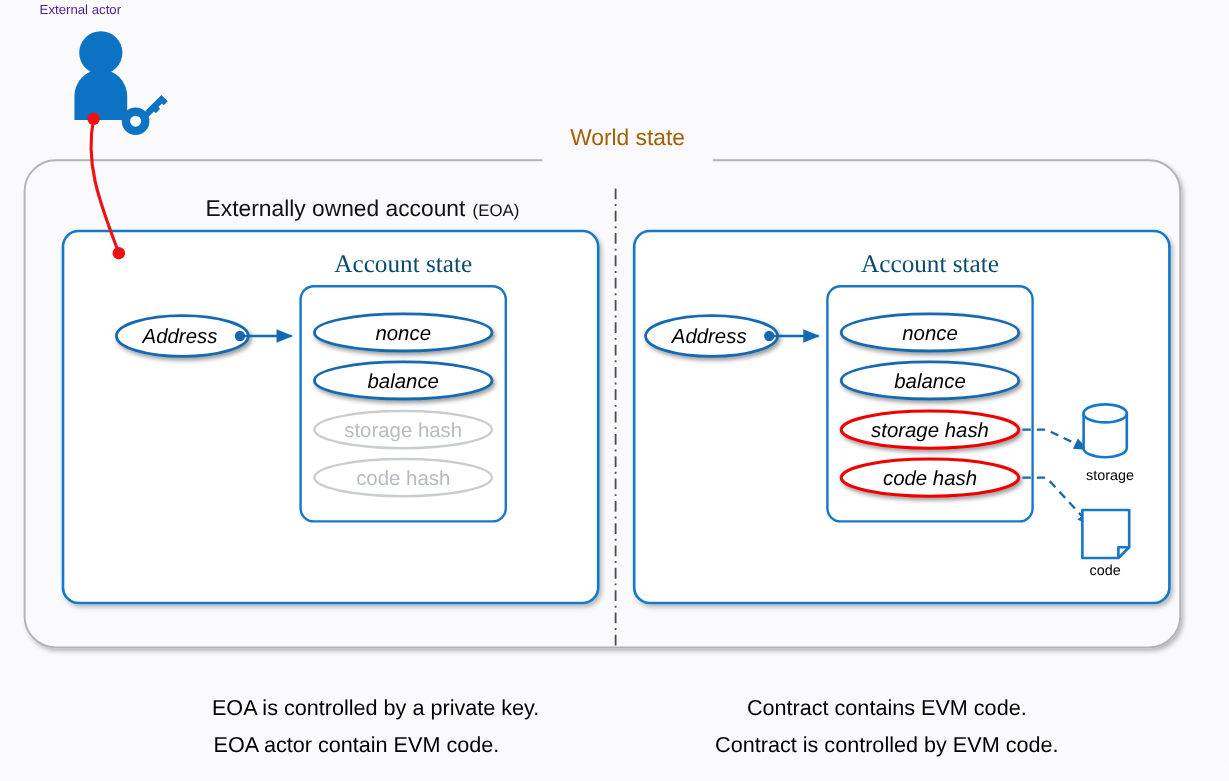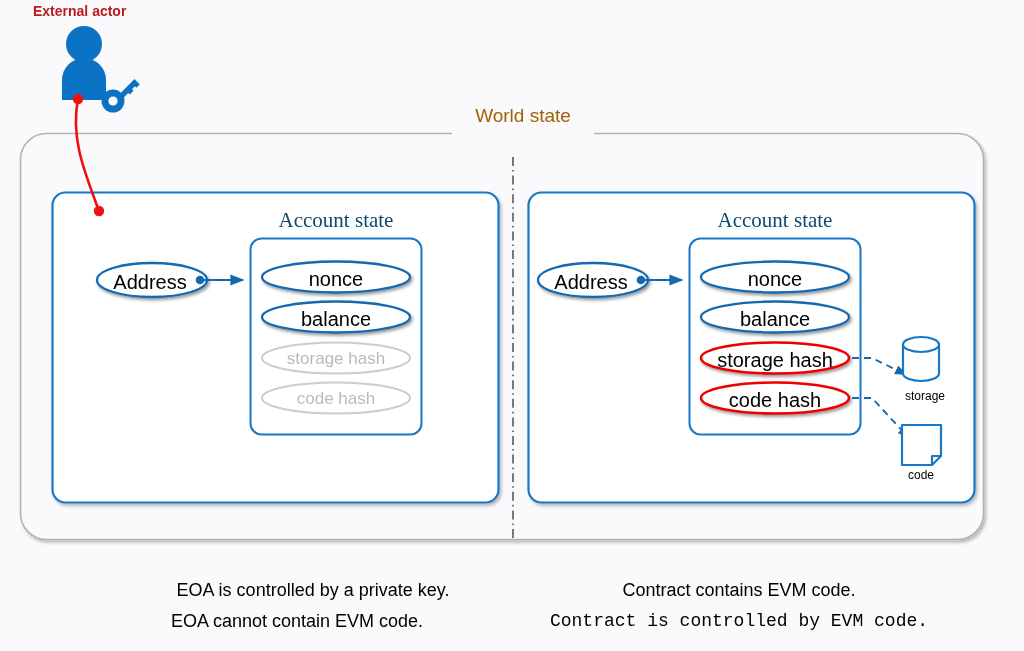--- a/index.html
+++ b/index.html
@@ -23,26 +23,26 @@
     top: 0;
     width: 1024px;
     height: 651px;
   }
   .lbl {
     position: absolute;
     white-space: nowrap;
     line-height: 1;
   }
   
-  .t-actor   { font-size: 14px; color: #b91c1c; font-weight: bold; }
+  .t-actor   { font-size: 11px; color: #4c1d95; }
   .t-world   { font-size: 19px; color: #a16207; }
   .t-panel   { font-size: 19px; color: #111; }
   .t-panel-sm{ font-size: 14px; color: #111; }
   .t-state   { font-size: 21px; color: #0c4a6e; font-family: Liberation Serif, serif; }
-  .t-oval    { font-size: 20px; color: #000; }
+  .t-oval    { font-size: 17px; color: #000; font-style: italic; }
   .t-oval-dim{ font-size: 17px; color: #b7bbc0; }
   .t-ext     { font-size: 12px; color: #000; }
   .t-cap     { font-size: 18px; color: #000; }
   .center { transform: translateX(-50%); }
 </style>
 </head>
 <body>
 
 <div id="canvas">
 
@@ -128,42 +128,45 @@
     <g>
       <path d="M902,425 L941,425 L941,456 L932,465 L902,465 z" fill="#ffffff" stroke="#1878c8" stroke-width="2.2" stroke-linejoin="round"></path>
       <path d="M941,456 L932,456 L932,465" fill="none" stroke="#1878c8" stroke-width="2.2" stroke-linejoin="round"></path>
     </g>
   </svg>
 
   <div class="lbl t-actor" style="left:33px; top:4px;">External actor</div>
 
   <div class="lbl t-world center" style="left:523px; top:106px;">World state</div>
 
+  <div class="lbl center" style="left:302px; top:165px;">
+    <span class="t-panel">Externally owned account</span><span class="t-panel-sm" style="margin-left:6px;">(EOA)</span>
+  </div>
 
   <div class="lbl t-state center" style="left:336px; top:210px;">Account state</div>
 
   <div class="lbl t-oval center" style="left:150px; top:272px;">Address</div>
 
   <div class="lbl t-oval center" style="left:336px; top:269px;">nonce</div>
   <div class="lbl t-oval center" style="left:336px; top:309px;">balance</div>
   <div class="lbl t-oval-dim center" style="left:336px; top:350px;">storage hash</div>
   <div class="lbl t-oval-dim center" style="left:336px; top:390px;">code hash</div>
 
   <div class="lbl t-cap center" style="left:297px; top:581px;margin-left:16px;">EOA is controlled by a private key.</div>
-  <div class="lbl t-cap center" style="left:297px; top:612px;">EOA cannot contain EVM code.</div>
+  <div class="lbl t-cap center" style="left:297px; top:612px;">EOA actor contain EVM code.</div>
 
 
   <div class="lbl t-state center" style="left:775px; top:210px;">Account state</div>
 
   <div class="lbl t-oval center" style="left:591px; top:272px;">Address</div>
 
   <div class="lbl t-oval center" style="left:775px; top:269px;">nonce</div>
   <div class="lbl t-oval center" style="left:775px; top:309px;">balance</div>
   <div class="lbl t-oval center" style="left:775px; top:350px;">storage hash</div>
   <div class="lbl t-oval center" style="left:775px; top:390px;">code hash</div>
 
   <div class="lbl t-ext center" style="left:925px; top:390px;">storage</div>
   <div class="lbl t-ext center" style="left:921px; top:469px;">code</div>
 
   <div class="lbl t-cap center" style="left:739px; top:581px;">Contract contains EVM code.</div>
-  <div class="lbl t-cap center" style="left:739px; top:612px;font-family:Liberation Mono, monospace;">Contract is controlled by EVM code.</div>
+  <div class="lbl t-cap center" style="left:739px; top:612px;">Contract is controlled by EVM code.</div>
 
 </div>
 
 </body></html>

